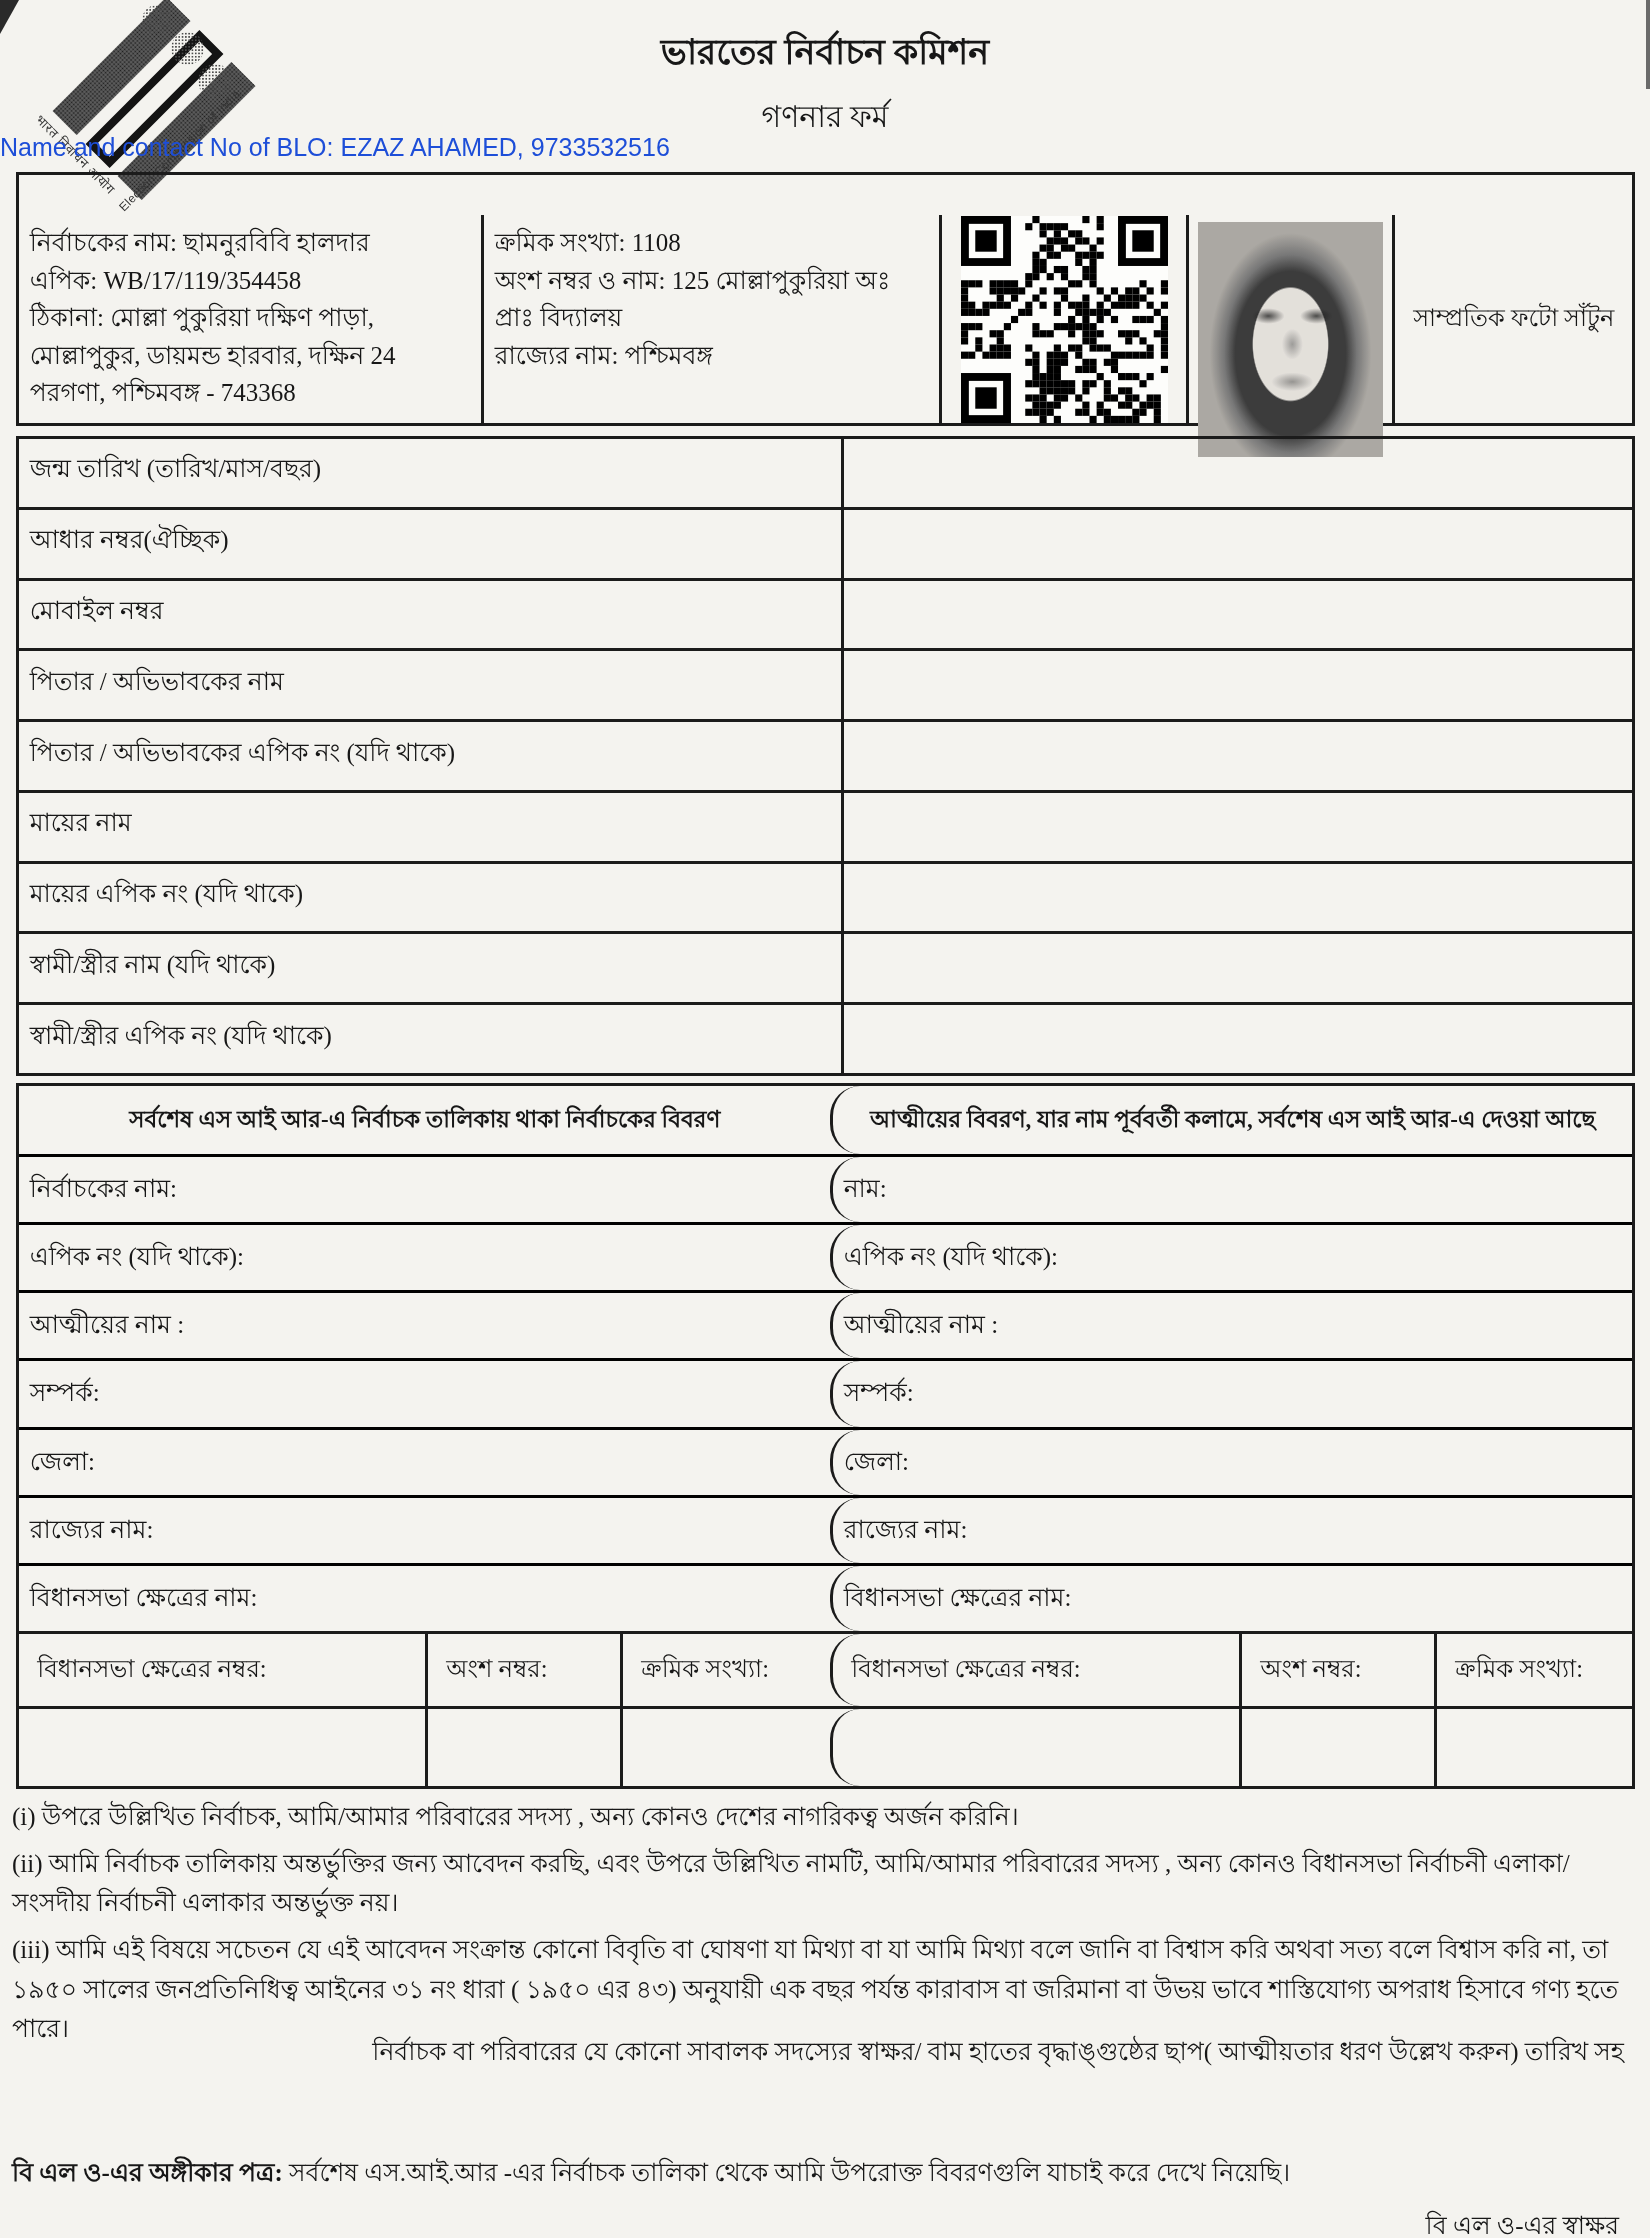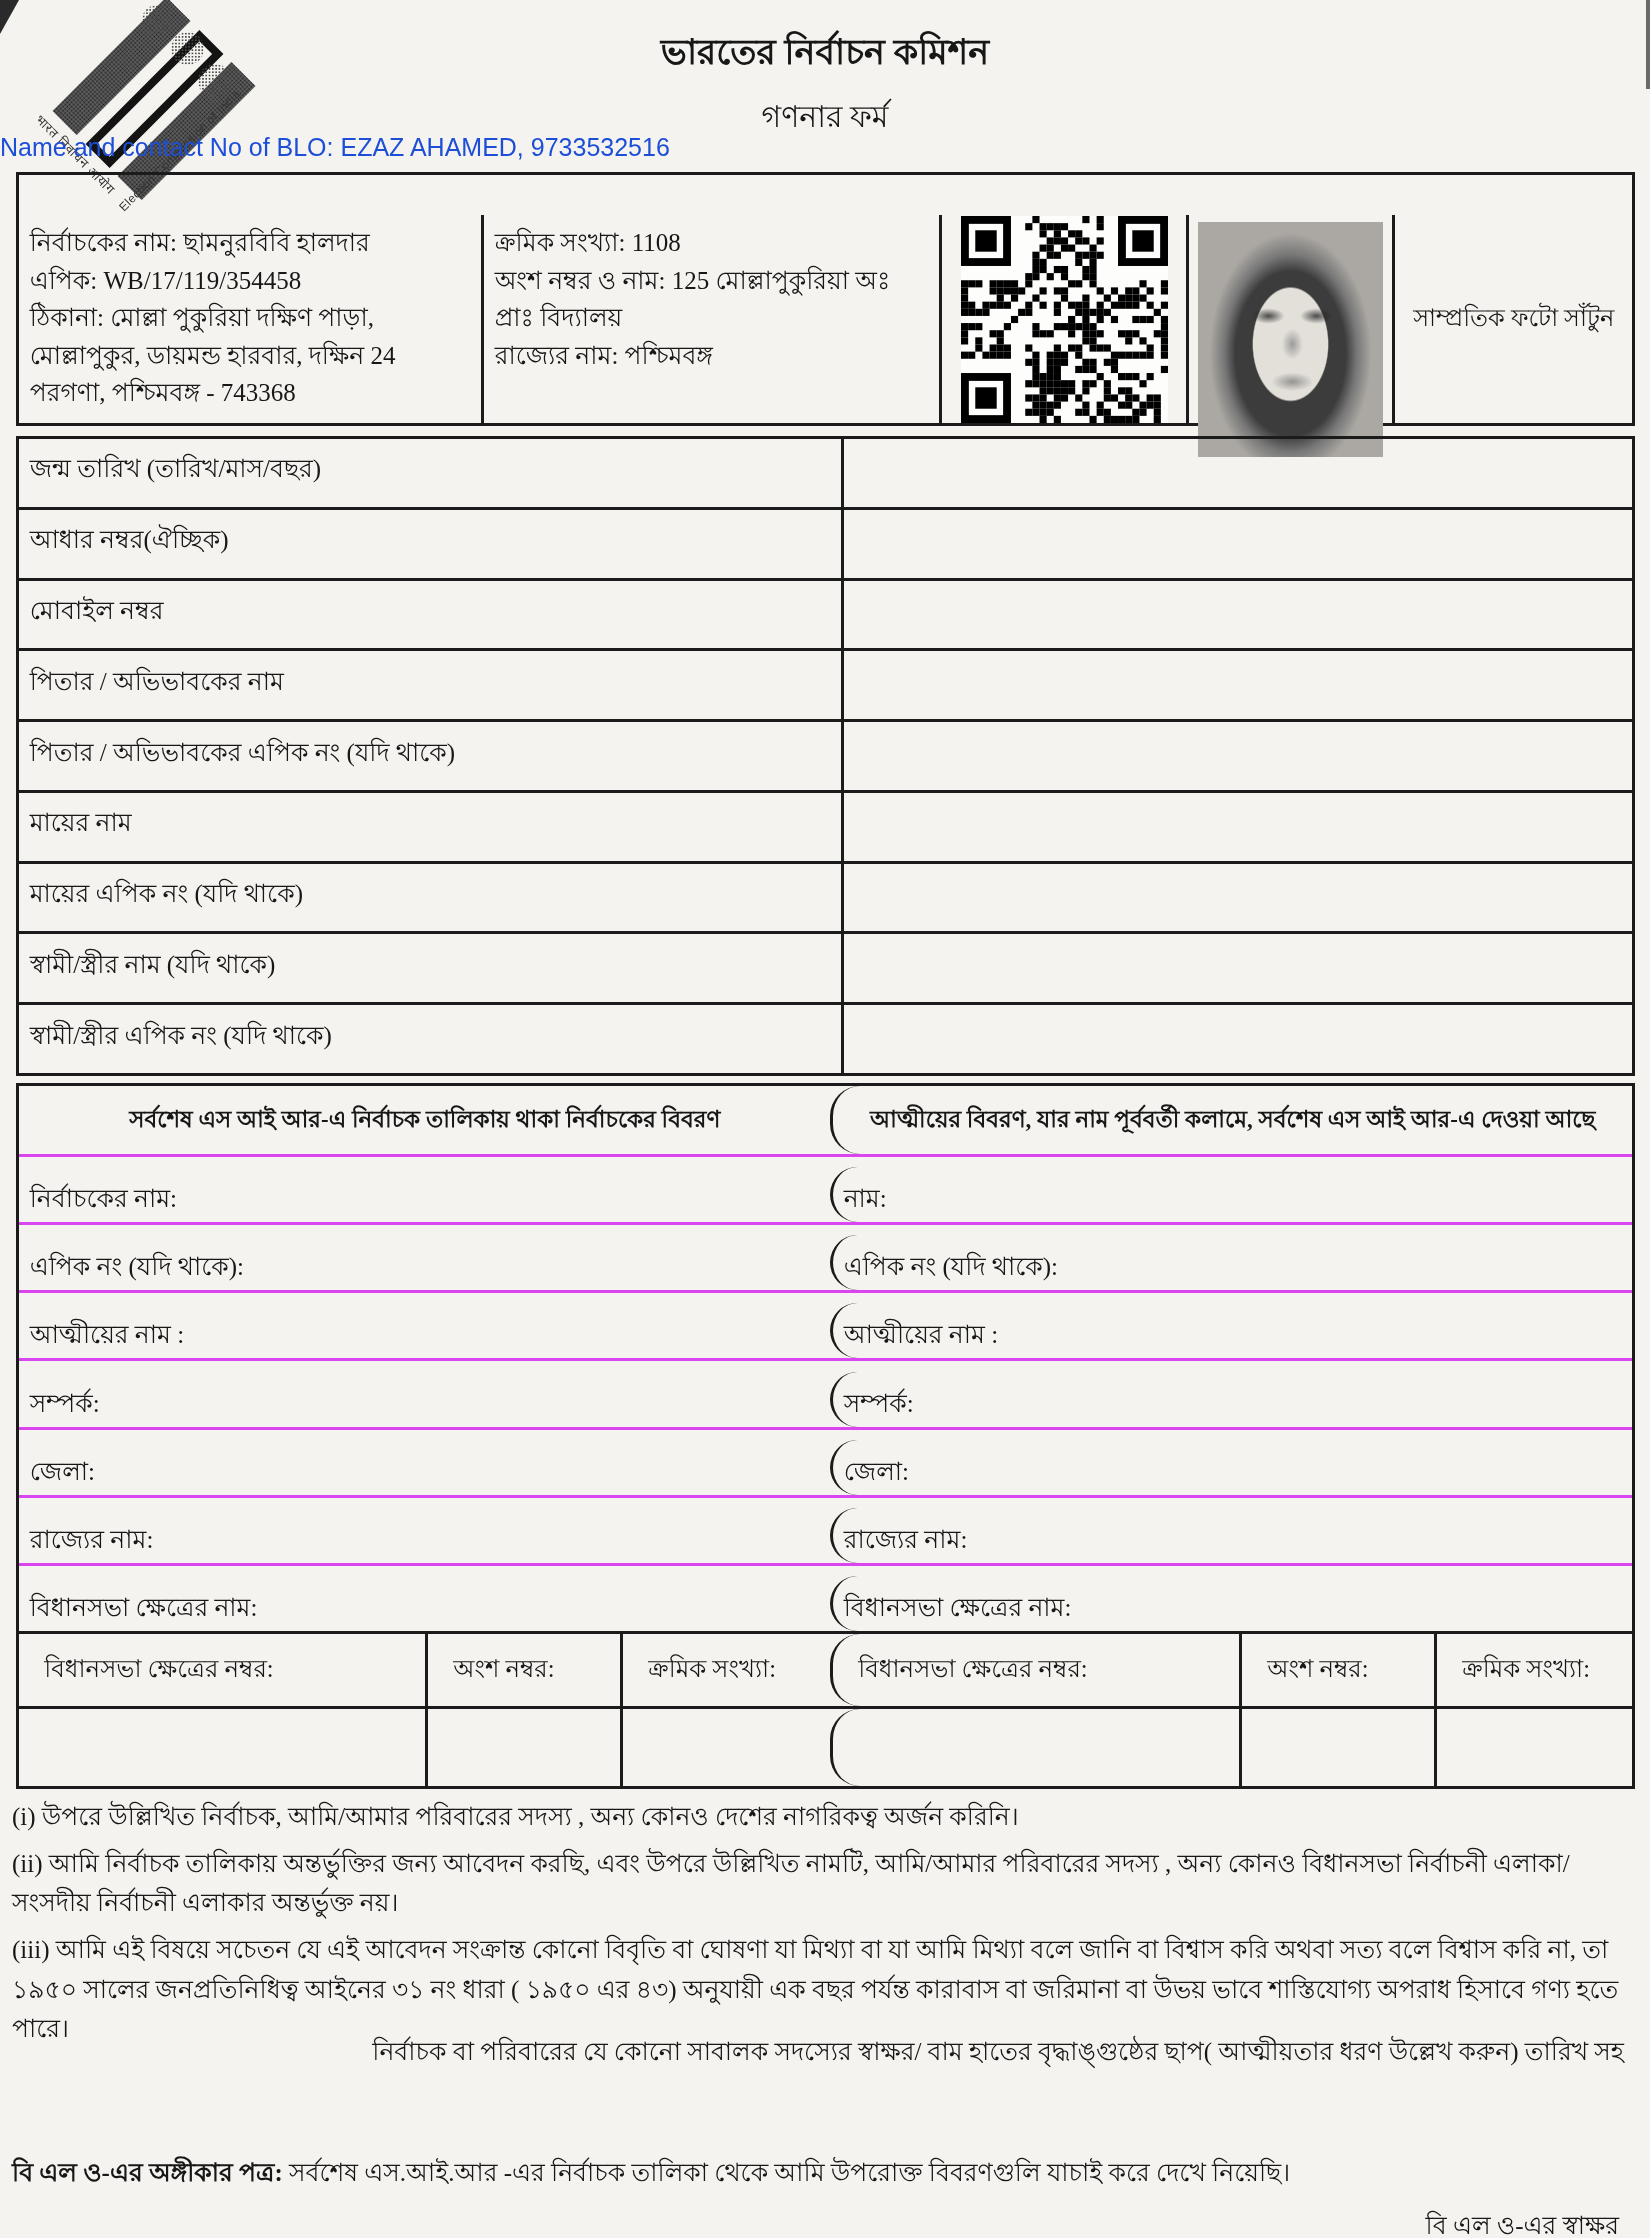--- a/index.html
+++ b/index.html
@@ -75,27 +75,27 @@
   .t2-value{flex:1;}
 
   
   .t3{position:absolute;left:16.3px;top:1083px;width:1613px;height:700px;
     border:3px solid #1b1b1b;display:flex;flex-direction:column;}
   .t3-hdr{height:68px;display:flex;}
   .t3-hdr .half{display:flex;align-items:center;justify-content:center;
     text-align:center;font-weight:bold;font-size:23px;padding:0 7.4px;box-sizing:border-box;}
   .half-l{width:811px;flex:none;}
   .half-r{flex:1;border-left:3px solid #1b1b1b;border-radius:30px;}
-  .t3-row{flex:1;display:flex;border-top:3px solid #d946ef;align-items:flex-end;}
+  .t3-row{flex:1;display:flex;border-top:3px solid #000000;}
   .t3-row .half{box-sizing:border-box;font-size:25px;padding:12px 0 0 10.4px;}
   .t3-sub{height:72px;display:flex;border-top:3px solid #1b1b1b;}
   .t3-empty{height:77px;display:flex;border-top:3px solid #1b1b1b;}
   .sub-half{display:flex;box-sizing:border-box;}
   .sub-c{border-left:3px solid #1b1b1b;display:flex;align-items:center;
-    font-size:24.4px;padding-left:25px;box-sizing:border-box;}
+    font-size:24.4px;padding-left:18px;box-sizing:border-box;}
   .sub-half .sub-c:first-child{border-left:none;}
   .sub-c1{width:406px;flex:none;}
   .sub-c2{width:195px;flex:none;}
   .sub-c3{flex:1;}
 
   
   .decl{position:absolute;left:12px;top:1797px;width:1627px;
     font-size:25px;line-height:1.58;}
   .decl p{margin:0 0 7.4px 0;}
   .sig-note{position:absolute;top:2032px;left:0;width:1624px;

